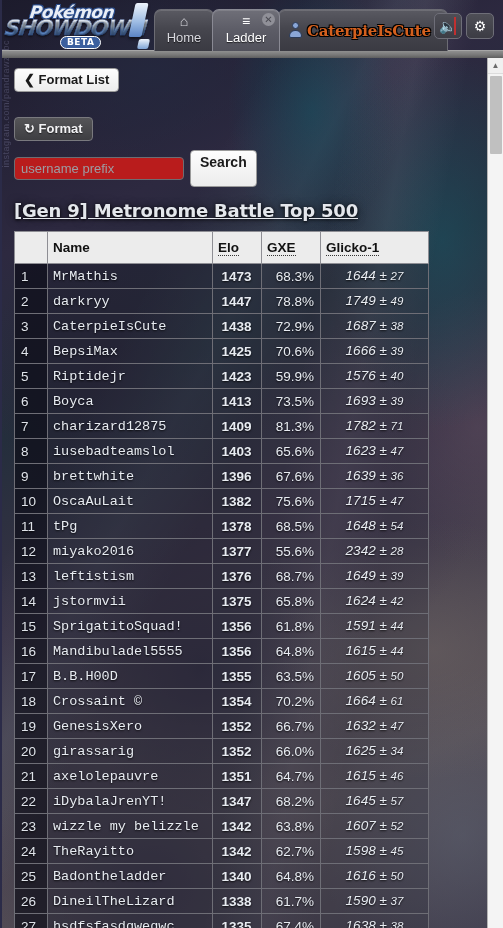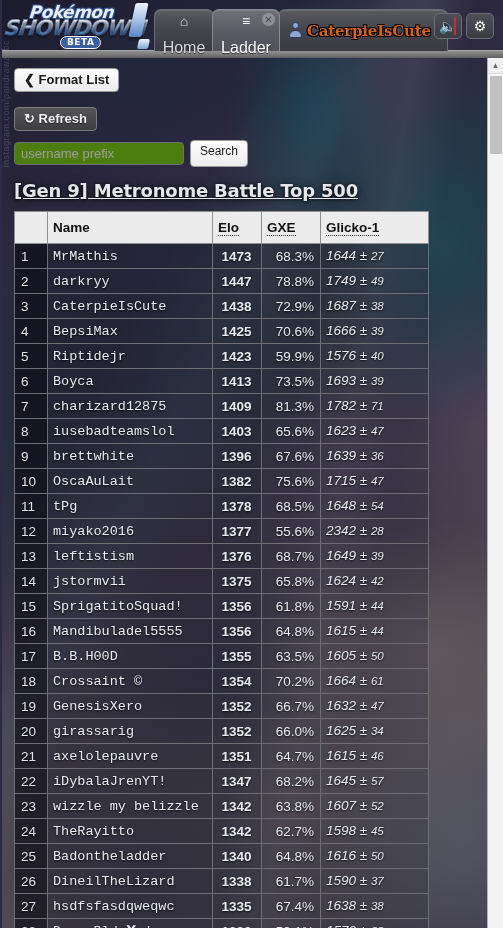--- a/index.html
+++ b/index.html
@@ -166,23 +166,23 @@
   }
   .tab .tab-icon {
     display: block;
     height: 17px;
     line-height: 17px;
     margin-top: 3px;
     font-size: 14px;
   }
   .tab .tab-label {
     display: block;
-    font-size: 16px;
+    font-size: 13px;
     line-height: 15px;
-    margin-top: 10px;
+    margin-top: 0;
     text-shadow: 0 1px 1px rgba(0,0,0,.65);
   }
   #tab-home { left: 154px; width: 60px; }
   #tab-ladder { left: 212px; width: 68px; }
   #tab-user { left: 278px; width: 170px; }
 
   .tab-close {
     position: absolute;
     right: 4px; top: 3px;
     width: 13px; height: 13px;
@@ -283,51 +283,51 @@
     font-weight: bold;
   }
   .btn-dark {
     background: linear-gradient(180deg, #555558 0%, #3e3e42 100%);
     border: 1px solid #79797e;
     color: #f2f2f4;
     font-weight: bold;
     text-shadow: 0 1px 1px rgba(0,0,0,.6);
   }
 
-  #row-formatlist { margin-bottom: 15px; }
+  #row-formatlist { margin-bottom: 25px; }
   #row-refresh { margin-bottom: 9px; }
 
   #row-search {
     display: flex;
     align-items: center;
     gap: 6px;
     margin-bottom: 13px;
   }
   #search-input {
     width: 170px;
     height: 23px;
-    background: #4d7c0f;
+    background: #b91c1c;
     border: 1px solid #6d6d72;
     border-radius: 4px;
     color: #e2e2e6;
     font-size: 13px;
     font-family: "Liberation Sans", sans-serif;
     padding: 0 6px;
     outline: none;
   }
   #search-input::placeholder { color: #9d9da3; }
   #btn-search {
     background: linear-gradient(180deg, #fdfdfd 0%, #ececec 100%);
     border: 1px solid #9a9a9a;
     color: #1a1a1a;
-    font-size: 12px;
+    font-size: 14px;
     font-family: "Liberation Sans", sans-serif;
     border-radius: 4px;
-    padding: 3px 9px 8px;
-    font-weight: normal;
+    padding: 3px 9px 16px;
+    font-weight: bold;
     cursor: pointer;
   }
 
   #ladder-title {
     font-size: 18px;
     font-weight: bold;
     font-family: "DejaVu Sans", sans-serif;
     color: #e4e7ec;
     letter-spacing: -.2px;
     text-shadow: 0 1px 3px rgba(0,0,0,.85), 0 0 8px rgba(0,0,0,.6);
@@ -394,21 +394,21 @@
     padding-right: 6px;
   }
   #ladder-table tbody td.gxe {
     text-align: right;
     background: rgba(44,46,58,.38);
     padding-right: 6px;
   }
   #ladder-table tbody td.glicko {
     font-style: italic;
     background: rgba(50,50,62,.34);
-    text-align: left;
+    text-align: center;
   }
   #ladder-table tbody td.glicko .dev {
     font-size: 11.5px;
   }
 
   
   #scrollbar {
     position: absolute;
     top: 58px; right: 0;
     width: 16px;
@@ -491,21 +491,21 @@
   <div id="row-formatlist">
     <span class="btn btn-light">
       <span>❮</span>
       <span>Format List</span>
     </span>
   </div>
 
   <div id="row-refresh">
     <span class="btn btn-dark">
       <span>↻</span>
-      <span>Refresh</span>
+      <span>Format</span>
     </span>
   </div>
 
   <div id="row-search">
     <input id="search-input" type="text" placeholder="username prefix" style="">
     <button id="btn-search">Search</button>
   </div>
 
   <h1 id="ladder-title">[Gen 9] Metronome Battle Top 500</h1>
 

